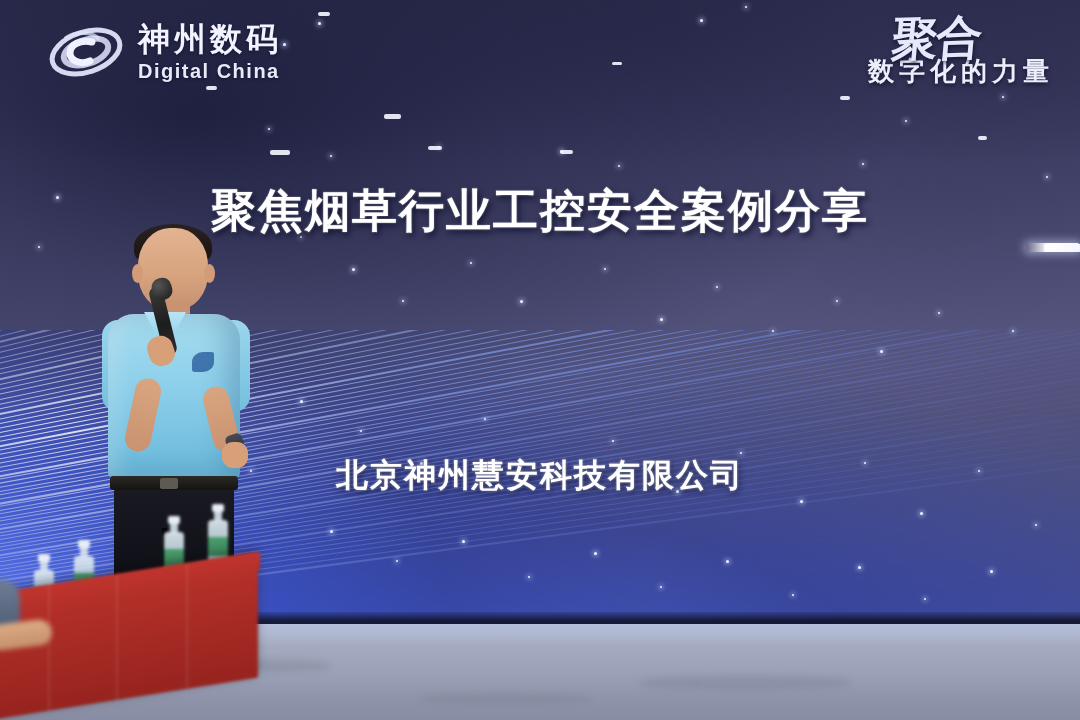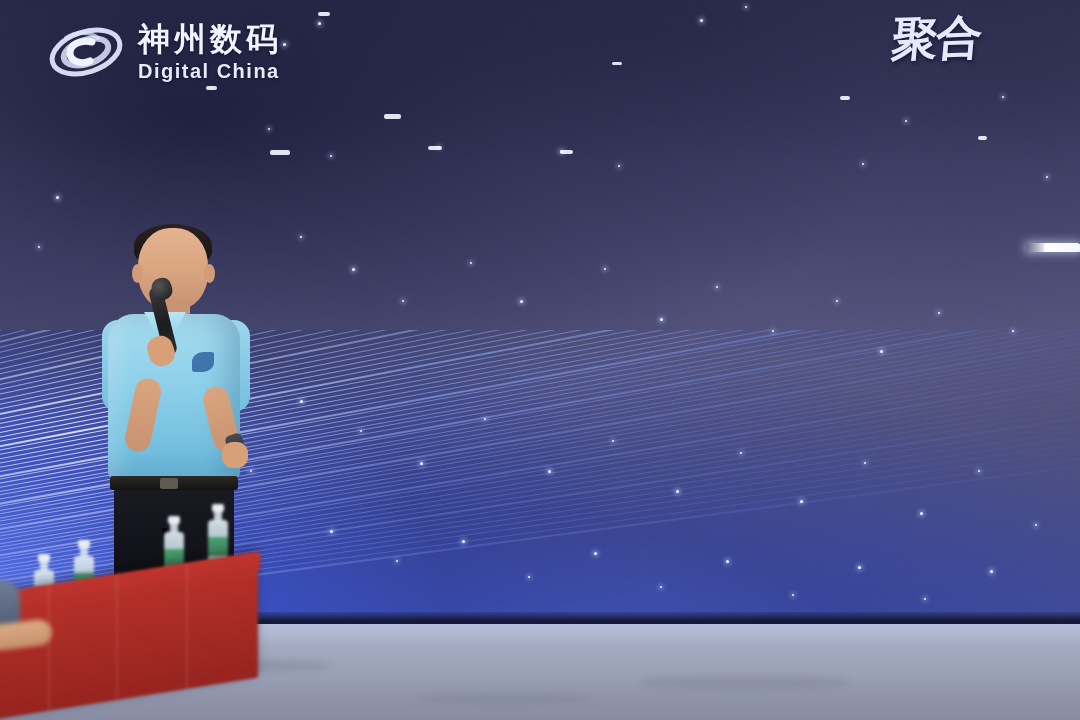--- a/index.html
+++ b/index.html
@@ -420,22 +420,25 @@
         </g>
       </svg>
       <div class="logo-txt">
         <div class="logo-cn">神州数码</div>
         <div class="logo-en">Digital China</div>
       </div>
     </div>
 
     <div class="eventmark">
       <div class="ev-calli">聚合</div>
-    </div>
-
+      <div class="ev-sub">数字化的力量</div>
+    </div>
+
+    <div class="slide-title">聚焦烟草行业工控安全案例分享</div>
+    <div class="slide-org">北京神州慧安科技有限公司</div>
 
     <div class="lightbar"></div>
     <div class="led-base"></div>
   </div>
 
   <div class="floor">
     <div class="floor-glow"></div>
     <div class="floor-scuff" style="left:180px;top:36px;width:150px;height:12px;"></div>
     <div class="floor-scuff" style="left:640px;top:52px;width:210px;height:14px;"></div>
     <div class="floor-scuff" style="left:420px;top:70px;width:170px;height:10px;"></div>

